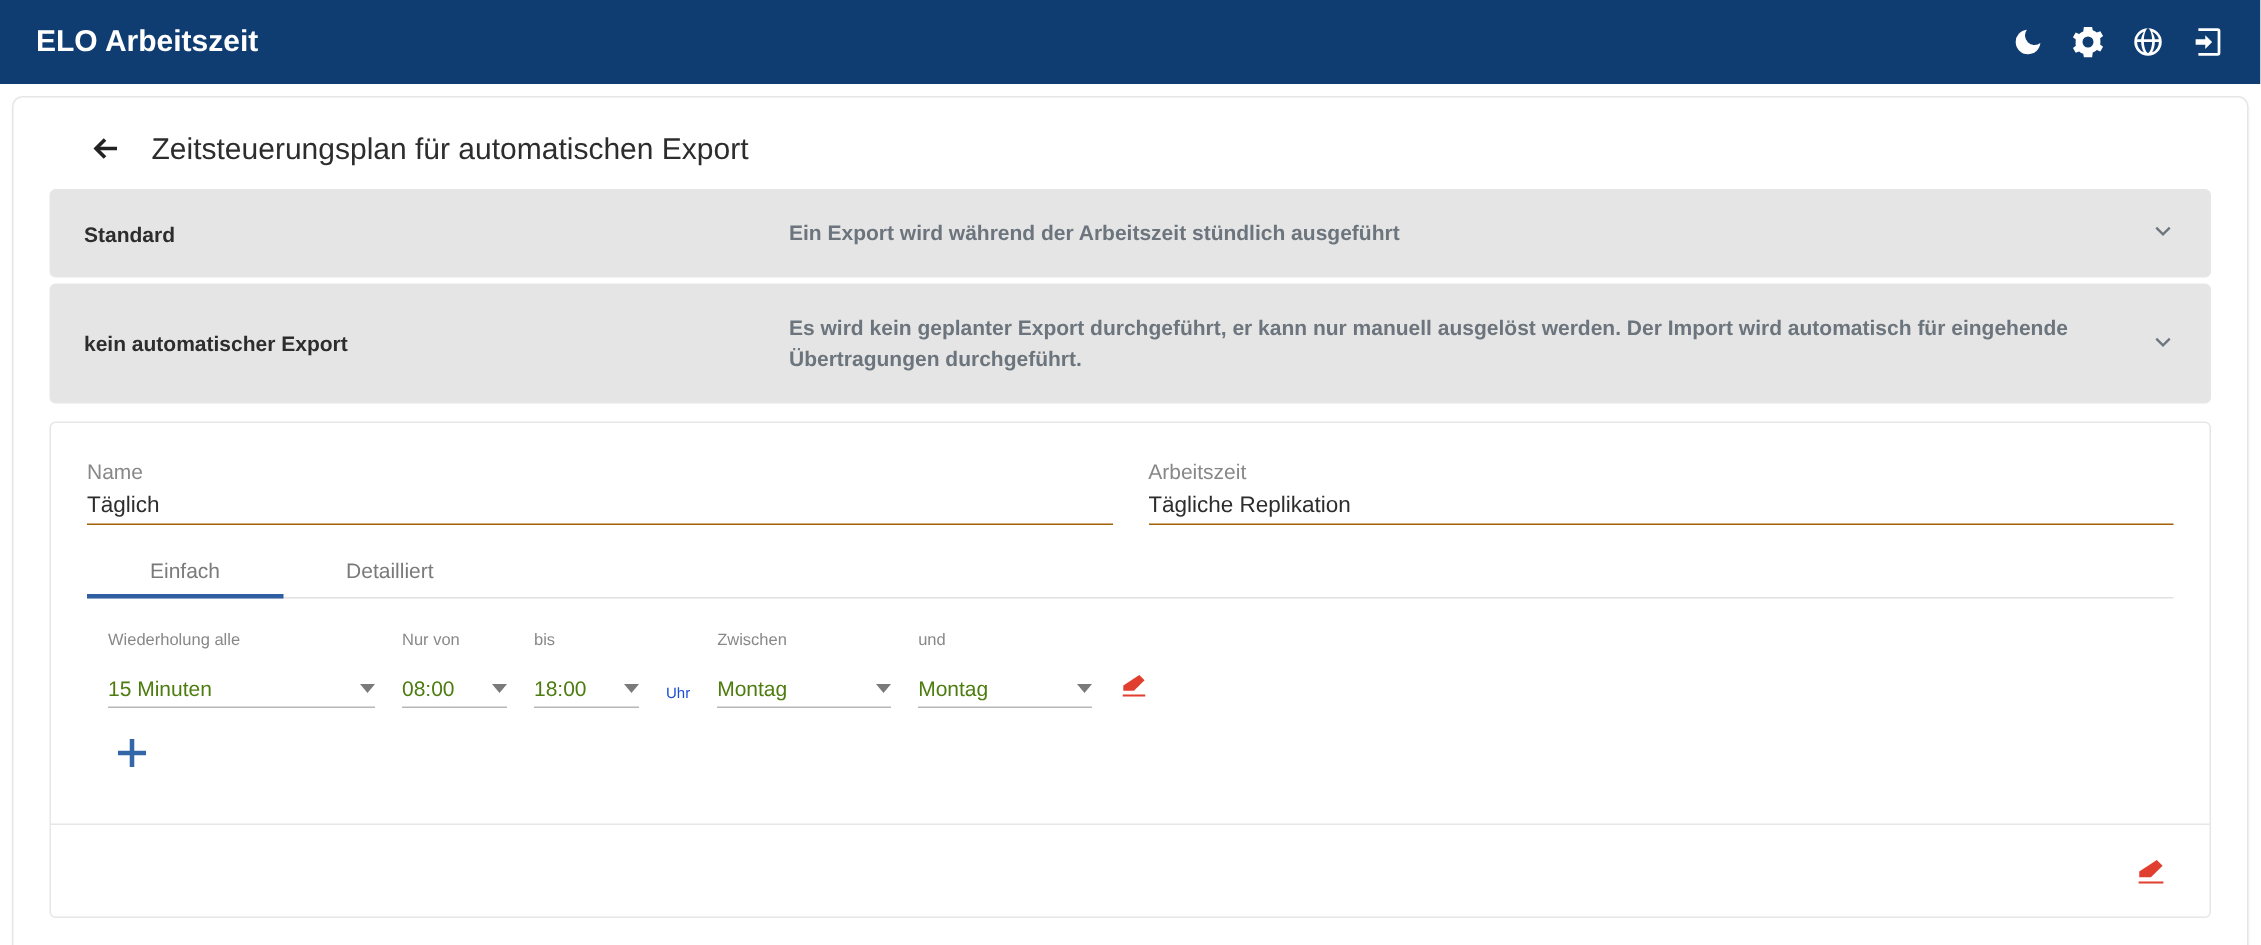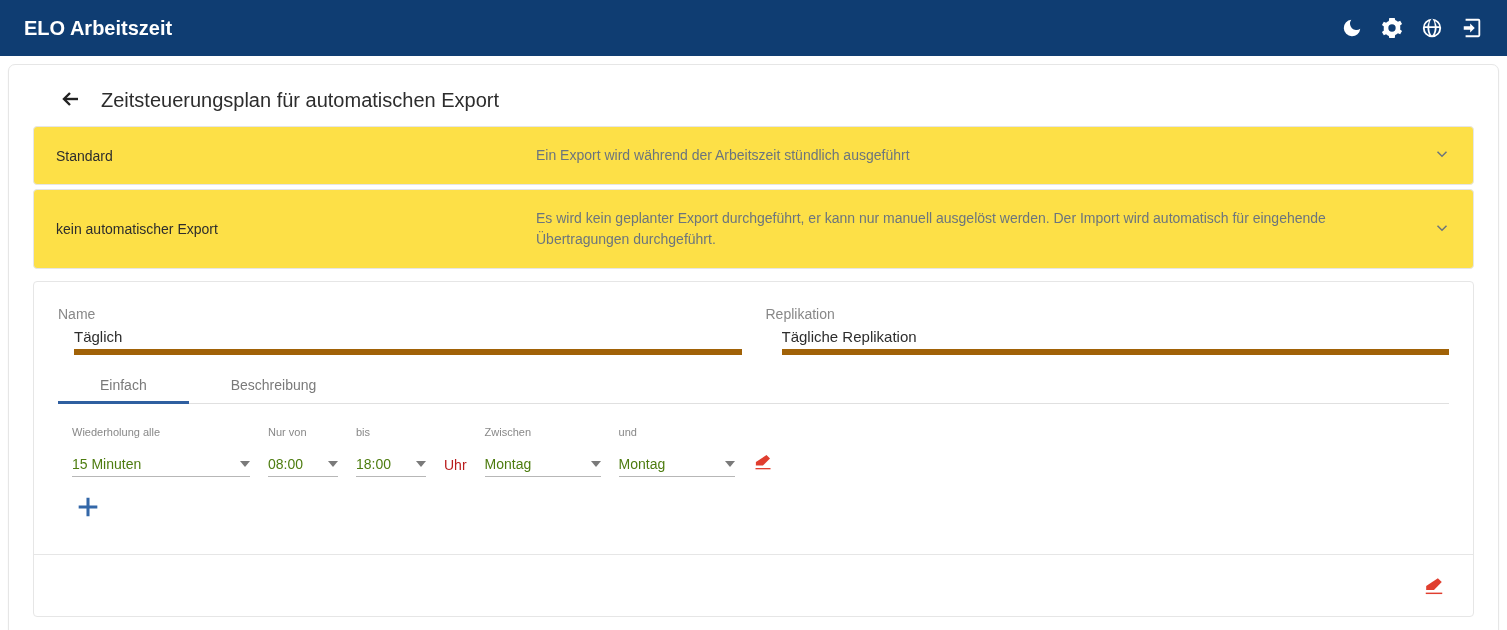--- a/index.html
+++ b/index.html
@@ -51,24 +51,24 @@
     .page-title { font-size: 20px; font-weight: 400; color: #2d2d2d; }
 
     .panels { padding: 0 24px 24px 24px; }
 
     .accordion {
       border: 1px solid #e6e6e6;
       border-radius: 4px;
       padding: 18px 22px;
       display: grid;
       grid-template-columns: 470px 1fr 30px;
-      gap: 10px;
       align-items: center;
       margin-bottom: 4px;
-      background: #fde047;
+      background: #e5e5e5;
+      font-weight: bold;
     }
     .accordion .acc-name { color: #2d2d2d; }
     .accordion .acc-desc { color: #6c757d; line-height: 1.5; }
     .accordion .acc-chev svg { width: 18px; height: 18px; stroke: #6c757d; }
     .acc-chev { justify-self: end; cursor: pointer; }
 
     .panel-expanded {
       border: 1px solid #e6e6e6;
       border-radius: 4px;
       background: #fff;
@@ -91,27 +91,26 @@
       display: flex;
       flex-direction: column;
     }
     .field label {
       font-size: 14px;
       color: #888;
       margin-bottom: 2px;
     }
     .field input {
       border: none;
-      border-bottom: 6px solid #a16207;
+      border-bottom: 1px solid #a16207;
       padding: 4px 0;
       font-size: 15px;
       background: transparent;
       color: #2d2d2d;
       outline: none;
-      margin-left: 16px;
     }
 
     .tabs {
       display: flex;
       border-bottom: 1px solid #e0e0e0;
       margin: 8px 0 18px 0;
     }
     .tab {
       padding: 8px 42px;
       color: #7a7a7a;
@@ -139,21 +138,21 @@
       gap: 10px;
       cursor: pointer;
     }
     .select-line .val { font-size: 14px; color: #4d7c0f; }
     .tri {
       width: 0; height: 0;
       border-left: 5px solid transparent;
       border-right: 5px solid transparent;
       border-top: 6px solid #7a7a7a;
     }
-    .unit { font-size: 14px; color: #b91c1c; padding-bottom: 4px; }
+    .unit { font-size: 10px; color: #1d4ed8; padding-bottom: 4px; }
 
     .eraser-btn {
       cursor: pointer;
       padding-bottom: 2px;
     }
     .eraser-btn svg { width: 20px; height: 20px; }
 
     .add-row {
       padding: 12px 16px;
     }
@@ -231,28 +230,28 @@
         <span class="acc-chev up"><svg viewBox="0 0 24 24" fill="none" stroke="#6c757d" stroke-width="2">
               <path d="M6 15l6-6 6 6"></path>
             </svg></span>
 
         <div class="form-row">
           <div class="field">
             <label>Name</label>
             <input type="text" value="Täglich" style="">
           </div>
           <div class="field">
-            <label>Replikation</label>
+            <label>Arbeitszeit</label>
             <input type="text" value="Tägliche Replikation" style="">
           </div>
         </div>
 
         <div class="tabs">
           <div class="tab active">Einfach</div>
-          <div class="tab">Beschreibung</div>
+          <div class="tab">Detailliert</div>
         </div>
 
         <div class="schedule-row">
           <div class="sched-field" style="width:178px">
             <label>Wiederholung alle</label>
             <div class="select-line">
               <span class="val">15 Minuten</span>
                 <span class="tri"></span>
             </div>
           </div>

